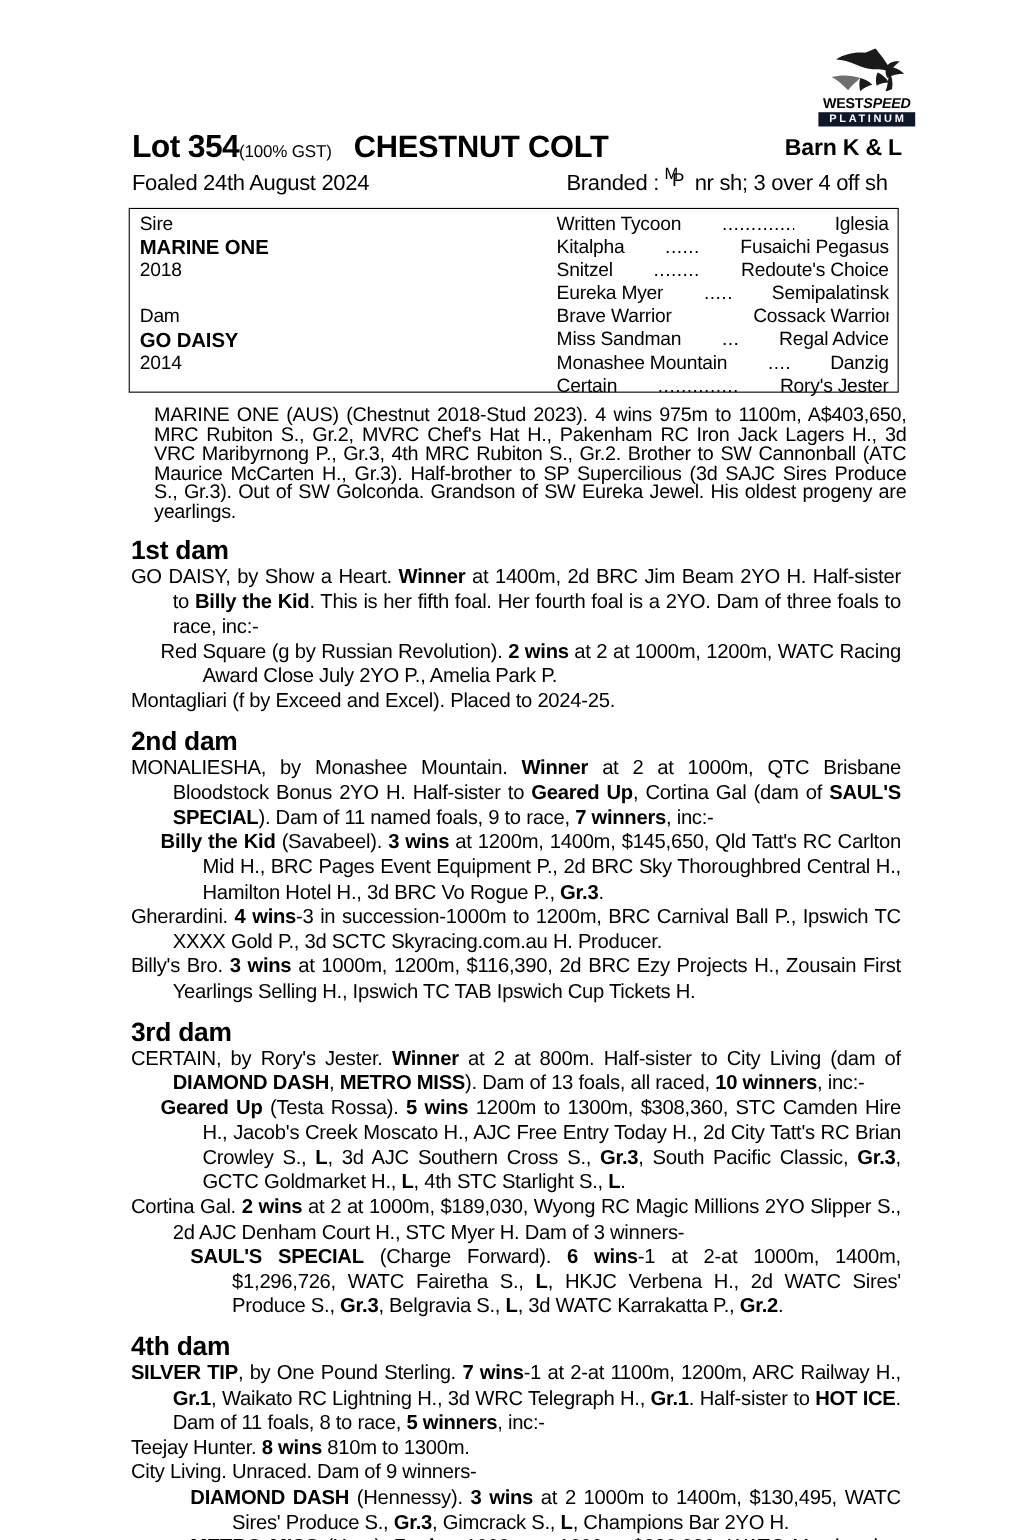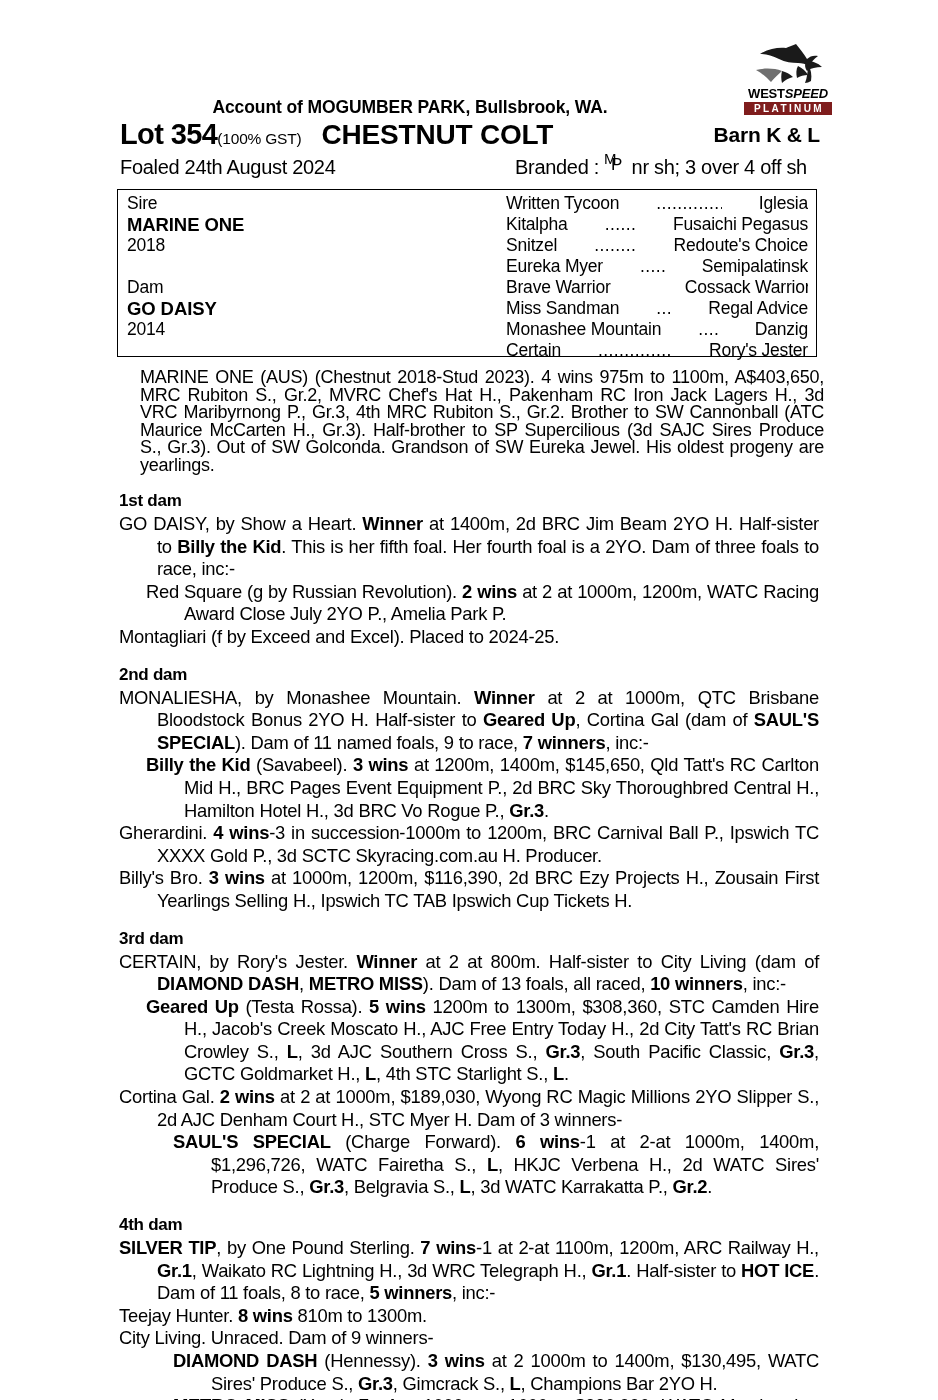--- a/index.html
+++ b/index.html
@@ -35,21 +35,21 @@
     font-size: 13px;
     font-weight: bold;
     letter-spacing: -0.2px;
     line-height: 13px;
     margin-top: 1px;
     white-space: nowrap;
   }
   .logo-word .w-west { font-style: normal; }
   .logo-word .w-speed { font-style: italic; font-weight: bold; }
   .logo-plat {
-    background: #7f1d1d;
+    background: #0f172a;
     color: #fff;
     font-size: 10px;
     font-weight: bold;
     letter-spacing: 2.4px;
     line-height: 13px;
     margin-top: 2px;
     padding-left: 2px;
   }
 
   
@@ -183,21 +183,21 @@
     position: absolute;
     top: 489px;
     left: 119px;
     width: 700px;
     font-size: 18.4px;
     line-height: 22.6px;
     letter-spacing: -0.25px;
   }
   .dam-head {
     font-weight: bold;
-    font-size: 17px;
+    font-size: 24px;
     margin-top: 0;
     line-height: 24px;
   }
   .dam-head.spaced { margin-top: 14px; }
 
   .para {
     text-align: justify;
     text-justify: inter-word;
   }
   
@@ -218,21 +218,20 @@
       <path d="M56 22 C59 27 60 33 59 39 C57 40 55 41 53 41 C55 36 56 29 56 22 Z" fill="#1a1a1a"></path>
       <path d="M4 28 C12 26 22 26 30 29 C26 33 22 36 19 40 C15 36 10 31 4 28 Z" fill="#6f6f6f"></path>
       <path d="M30 29 C34 30 38 32 41 35 C37 36 33 38 30 41 C29 37 29 33 30 29 Z" fill="#1a1a1a"></path>
     </svg>
     <div class="logo-word">
       <span class="w-west">WEST</span><span class="w-speed">SPEED</span>
     </div>
     <div class="logo-plat">PLATINUM</div>
   </div>
 
-  <div class="account-line">Account of MOGUMBER PARK, Bullsbrook, WA.</div>
 
   <div class="title-row">
     <span class="lot-no">Lot 354</span><span class="gst">(100% GST)</span><span class="colour-sex">CHESTNUT COLT</span>
     <span class="barn">Barn K &amp; L</span>
   </div>
 
   <div class="foaled-row">
     <span>Foaled 24th August 2024</span>
     <span class="branded">
       <span>Branded :</span>

